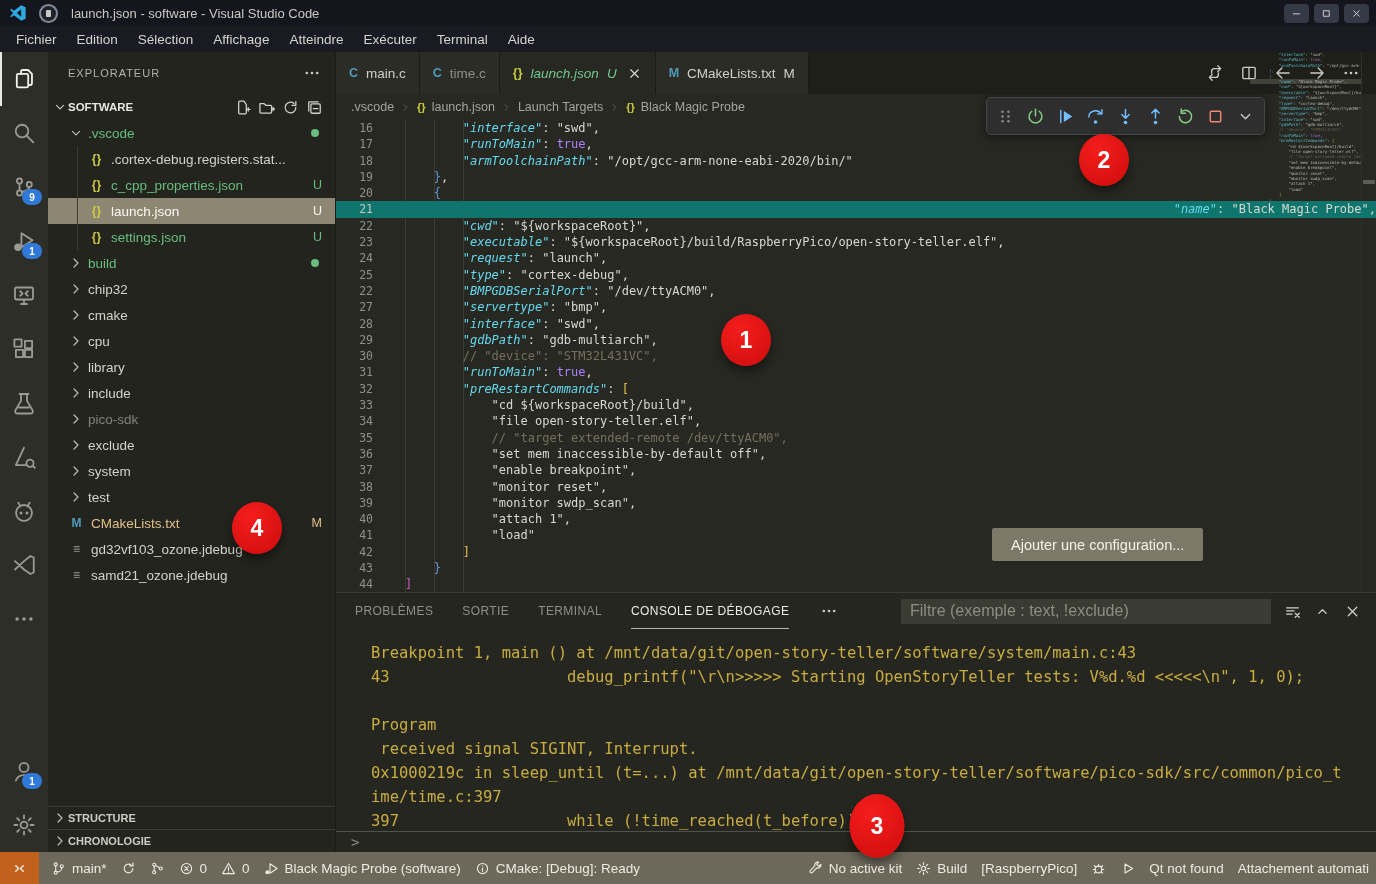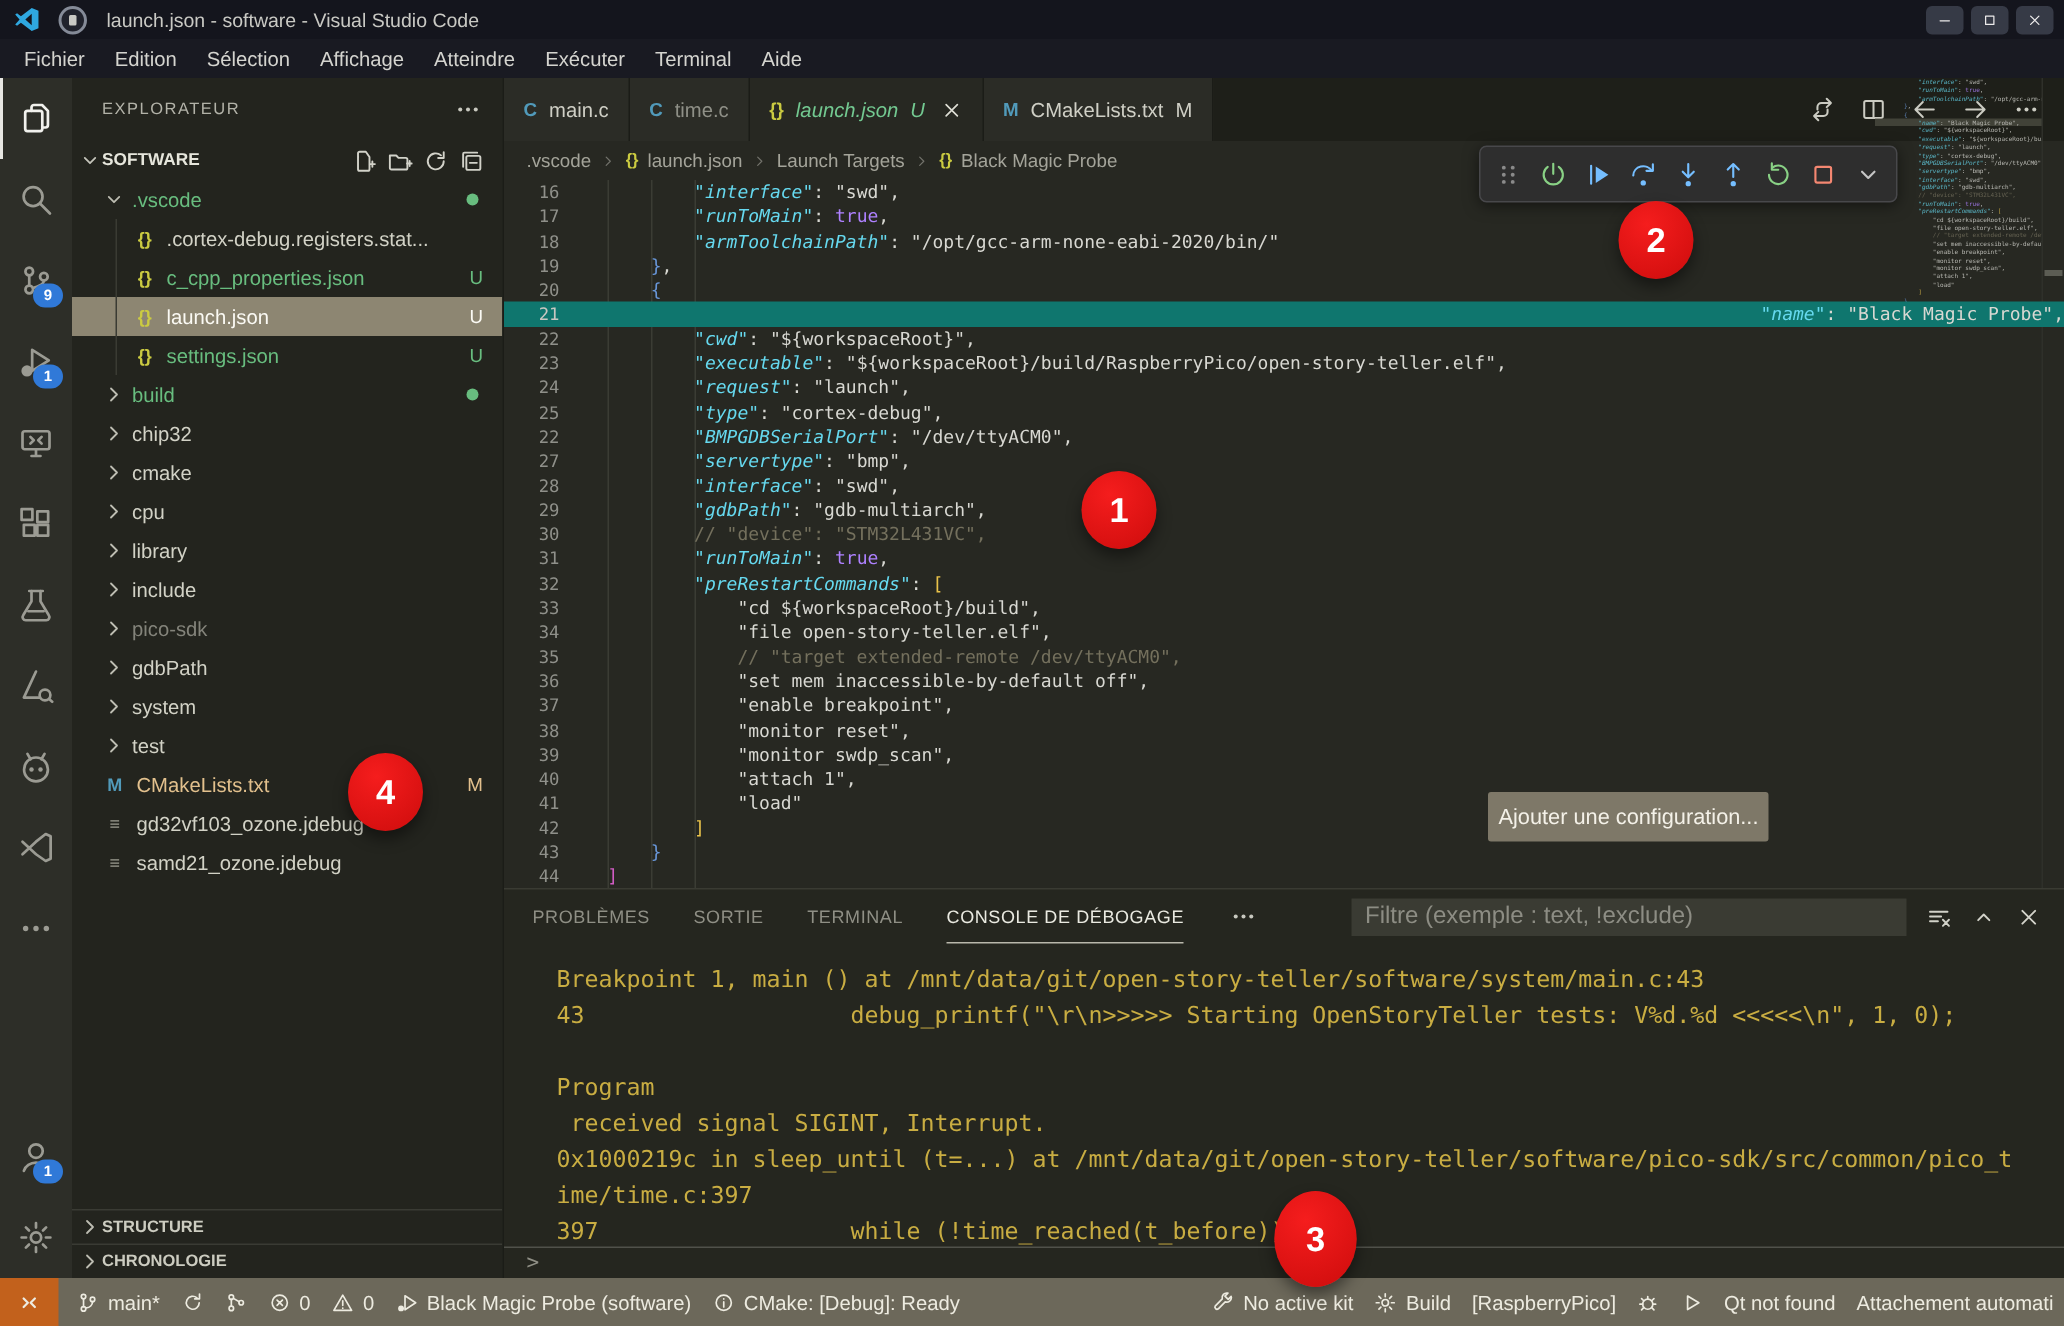--- a/index.html
+++ b/index.html
@@ -110,21 +110,21 @@
   .mm-cur{background:#4a4b40;}
   #scrollstrip{position:absolute;right:0;top:0;width:14px;bottom:0;border-left:1px solid #2f302a;}
   #scroll-dash{position:absolute;right:1px;top:128px;width:12px;height:4px;background:#74746a;opacity:.7;}
 
   #dbgbar{position:absolute;left:650px;top:45px;height:36px;background:#2e2e2e;
     border:1px solid #48484b;border-radius:5px;box-shadow:0 2px 10px rgba(0,0,0,.5);
     display:flex;align-items:center;padding:0 5px;gap:3px;z-index:30;}
   .dbg-btn{width:27px;height:28px;display:flex;align-items:center;justify-content:center;}
   .dbg-btn .icon{width:19px;height:19px;}
 
-  #addcfg{position:absolute;left:656px;top:476px;height:33px;padding:0 7px;background:#7e7868;
+  #addcfg{position:absolute;left:656px;top:476px;height:33px;padding:0 19px;background:#7e7868;
     color:#f4f1e8;font-size:14.5px;display:flex;align-items:center;border-radius:2px;z-index:5;
     border:none;font-family:inherit;}
 
   
   #panel{position:absolute;left:0;right:0;bottom:0;height:259px;background:#25261f;
     border-top:1px solid #3a3b33;}
   #panel-head{height:36px;display:flex;align-items:center;padding-left:19px;}
   .ptab{margin-right:29px;font-size:12px;letter-spacing:.4px;color:#8f8f85;height:100%;
     display:flex;align-items:center;border-bottom:1px solid transparent;box-sizing:border-box;}
   .ptab.active{color:#eaeae1;border-bottom-color:#b9b7ab;}
@@ -458,21 +458,21 @@
           </svg>
         </span>
         <span class="c-ignored">pico-sdk</span>
       </div>
       <div class="tree-row" style="padding-left: 20px;">
         <span class="twisty icon">
           <svg viewBox="0 0 16 16" fill="none" stroke="currentColor" stroke-width="1.2" stroke-linecap="round" stroke-linejoin="round">
             <path d="M6 4l4 4-4 4"></path>
           </svg>
         </span>
-        <span>gdbPath</span>
+        <span>exclude</span>
       </div>
       <div class="tree-row" style="padding-left: 20px;">
         <span class="twisty icon">
           <svg viewBox="0 0 16 16" fill="none" stroke="currentColor" stroke-width="1.2" stroke-linecap="round" stroke-linejoin="round">
             <path d="M6 4l4 4-4 4"></path>
           </svg>
         </span>
         <span>system</span>
       </div>
       <div class="tree-row" style="padding-left: 20px;">

